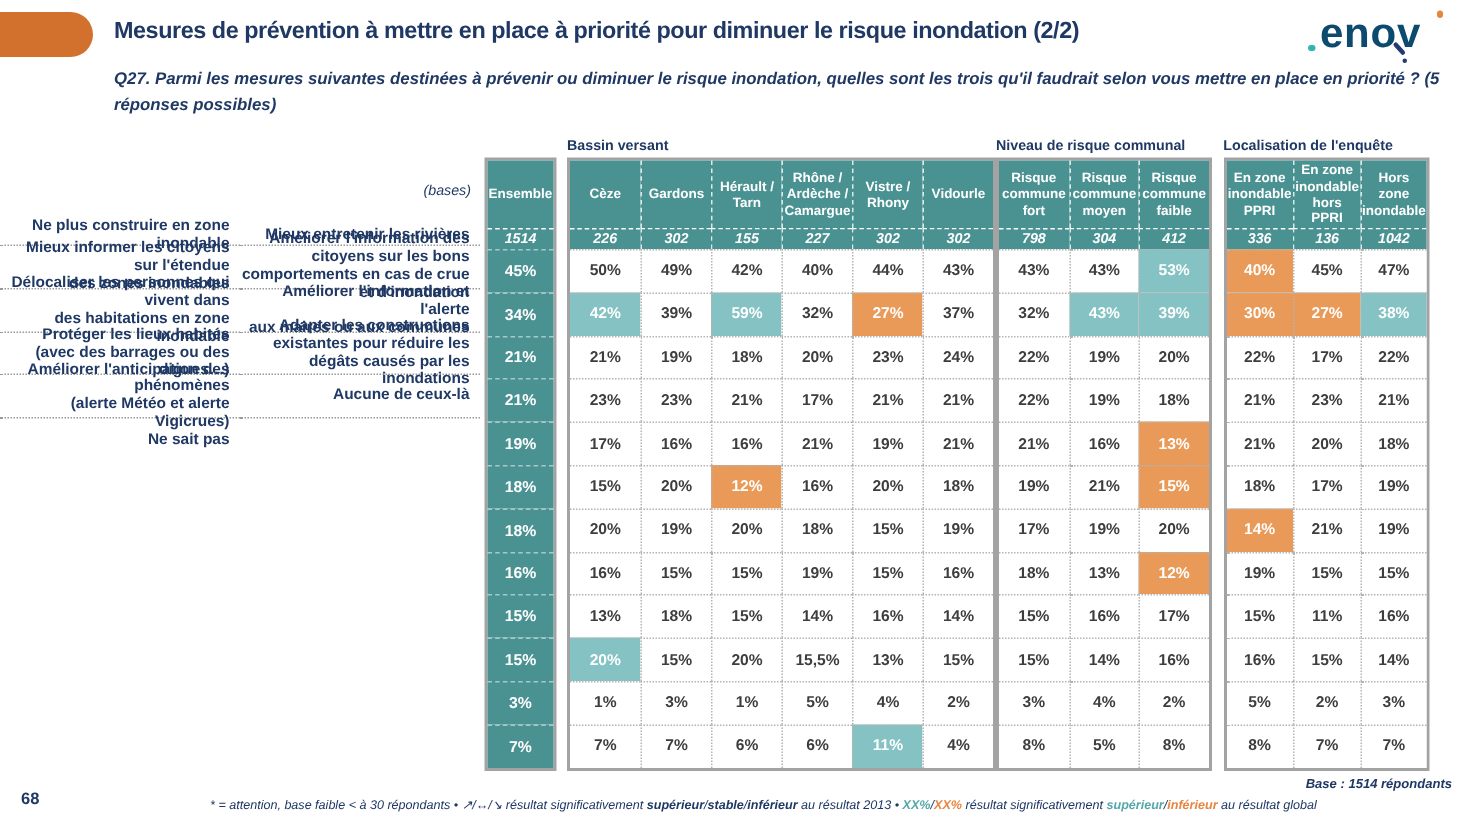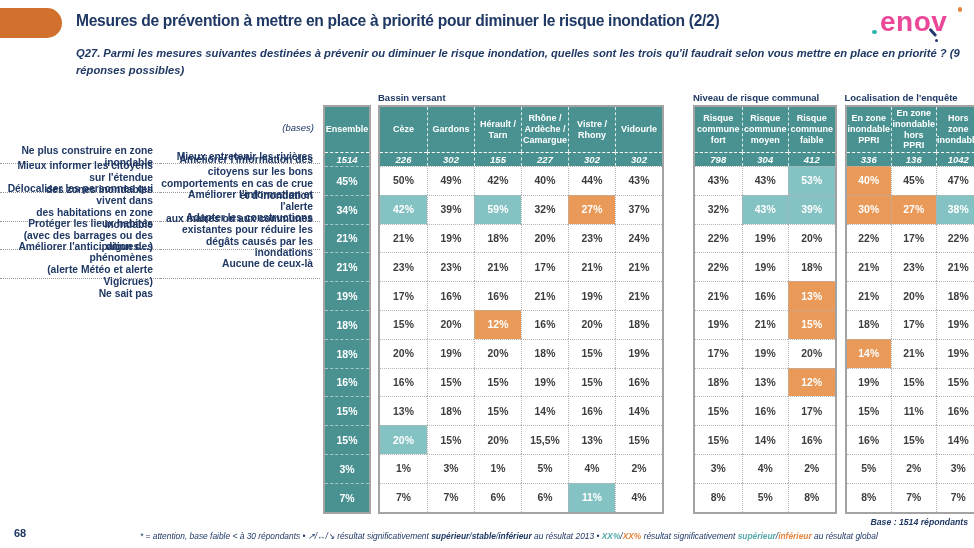--- a/index.html
+++ b/index.html
@@ -8,38 +8,38 @@
   }
   *{margin:0;padding:0;box-sizing:border-box}
   html,body{background:#fff}
   body{width:974px;height:548px;overflow:hidden;font-family:"Liberation Sans",sans-serif;color:var(--navy)}
   .page{position:relative;width:974px;height:548px}
 
   
   .accent{position:absolute;left:0;top:8px;width:62px;height:30px;background:var(--accent-orange);border-radius:0 16px 16px 0}
   .title{position:absolute;left:76px;top:12px;font-size:15.6px;font-weight:bold;color:var(--navy);white-space:nowrap;letter-spacing:-0.3px}
   .logo{position:absolute;right:16px;top:2px;width:78px;height:44px}
-  .logo-text{font-size:28px;font-weight:bold;color:#ec4899;letter-spacing:.5px;line-height:40px}
+  .logo-text{font-size:28px;font-weight:bold;color:#0c4a6e;letter-spacing:.5px;line-height:40px}
   .logo-handle{position:absolute;left:48px;top:29px;width:10px;height:2.6px;background:#243a73;border-radius:2px;transform:rotate(48deg)}
   .logo-dot{position:absolute;width:4.5px;height:4.5px;border-radius:50%}
   .dot-teal{left:-8px;bottom:12px;background:#2fb3b3}
   .dot-orange{right:-4px;top:5px;background:var(--legend-orange)}
   .dot-navy{right:20px;bottom:4px;background:#243a73;width:3px;height:3px}
 
   .question{position:absolute;left:76px;top:45px;width:896px;font-size:11.2px;font-style:italic;font-weight:bold;color:var(--navy);line-height:1.5}
 
   
   .tablewrap{position:absolute;left:0;top:92px;display:flex;align-items:flex-start}
   .gtitle{height:13px;line-height:12px;font-size:9.5px;font-weight:bold;color:var(--navy);text-align:left}
   .blk{border:2px solid #a3a3a3;background:#fff}
   .noborder{border:none}
   .labels{width:320px}
   .ens{margin-left:3px}
   .g0{margin-left:7px}
-  .g1{margin-left:29px}
+  .g1{}
   .g2{margin-left:8px}
   .lgrid{display:grid;grid-template-columns:1fr 1fr;grid-template-rows:45px 14px repeat(12,28.8px)}
   .egrid{display:grid;grid-template-columns:44px;grid-template-rows:45px 14px repeat(12,28.8px)}
   .ggrid{display:grid;grid-template-rows:45px 14px repeat(12,28.8px)}
   .g0 .ggrid{grid-template-columns:repeat(6,47px)}
   .g1 .ggrid{grid-template-columns:repeat(3,46.5px)}
   .g2 .ggrid{grid-template-columns:repeat(3,44.5px)}
   .cell{display:flex;align-items:center;justify-content:center}
   .hcell{background:var(--teal);color:#fff;font-weight:bold;font-size:9px;text-align:center;line-height:1.2;padding:1px}
   .hcell:not(.c0),.bcell:not(.c0){border-left:1px dashed rgba(255,255,255,.8)}
@@ -68,21 +68,21 @@
   <div class="accent"></div>
   <h1 class="title">Mesures de prévention à mettre en place à priorité pour diminuer le risque inondation (2/2)</h1>
   <div class="logo">
     <span class="logo-dot dot-teal"></span>
     <span class="logo-text">enov</span>
     <span class="logo-handle"></span>
     <span class="logo-dot dot-orange"></span>
     <span class="logo-dot dot-navy"></span>
   </div>
 
-  <p class="question">Q27. Parmi les mesures suivantes destinées à prévenir ou diminuer le risque inondation, quelles sont les trois qu'il faudrait selon vous mettre en place en priorité ? (9 réponses possibles)</p>
+  <p class="question">Q27. Parmi les mesures suivantes destinées à prévenir ou diminuer le risque inondation, quelles sont les trois qu'il faudrait selon vous mettre en place en priorité ? (5 réponses possibles)</p>
 
   <div class="tablewrap" id="tablewrap">
       <div class="colgroup labels">
         <div class="gtitle"></div>
         <div class="blk noborder lgrid">
           <div class="cell lhead"></div>
           <div class="cell lbases">(bases)</div>
           <div class="cell lrow">Ne plus construire en zone inondable</div>
           <div class="cell lrow">Mieux entretenir les rivières</div>
           <div class="cell lrow">Mieux informer les citoyens sur l'étendue

